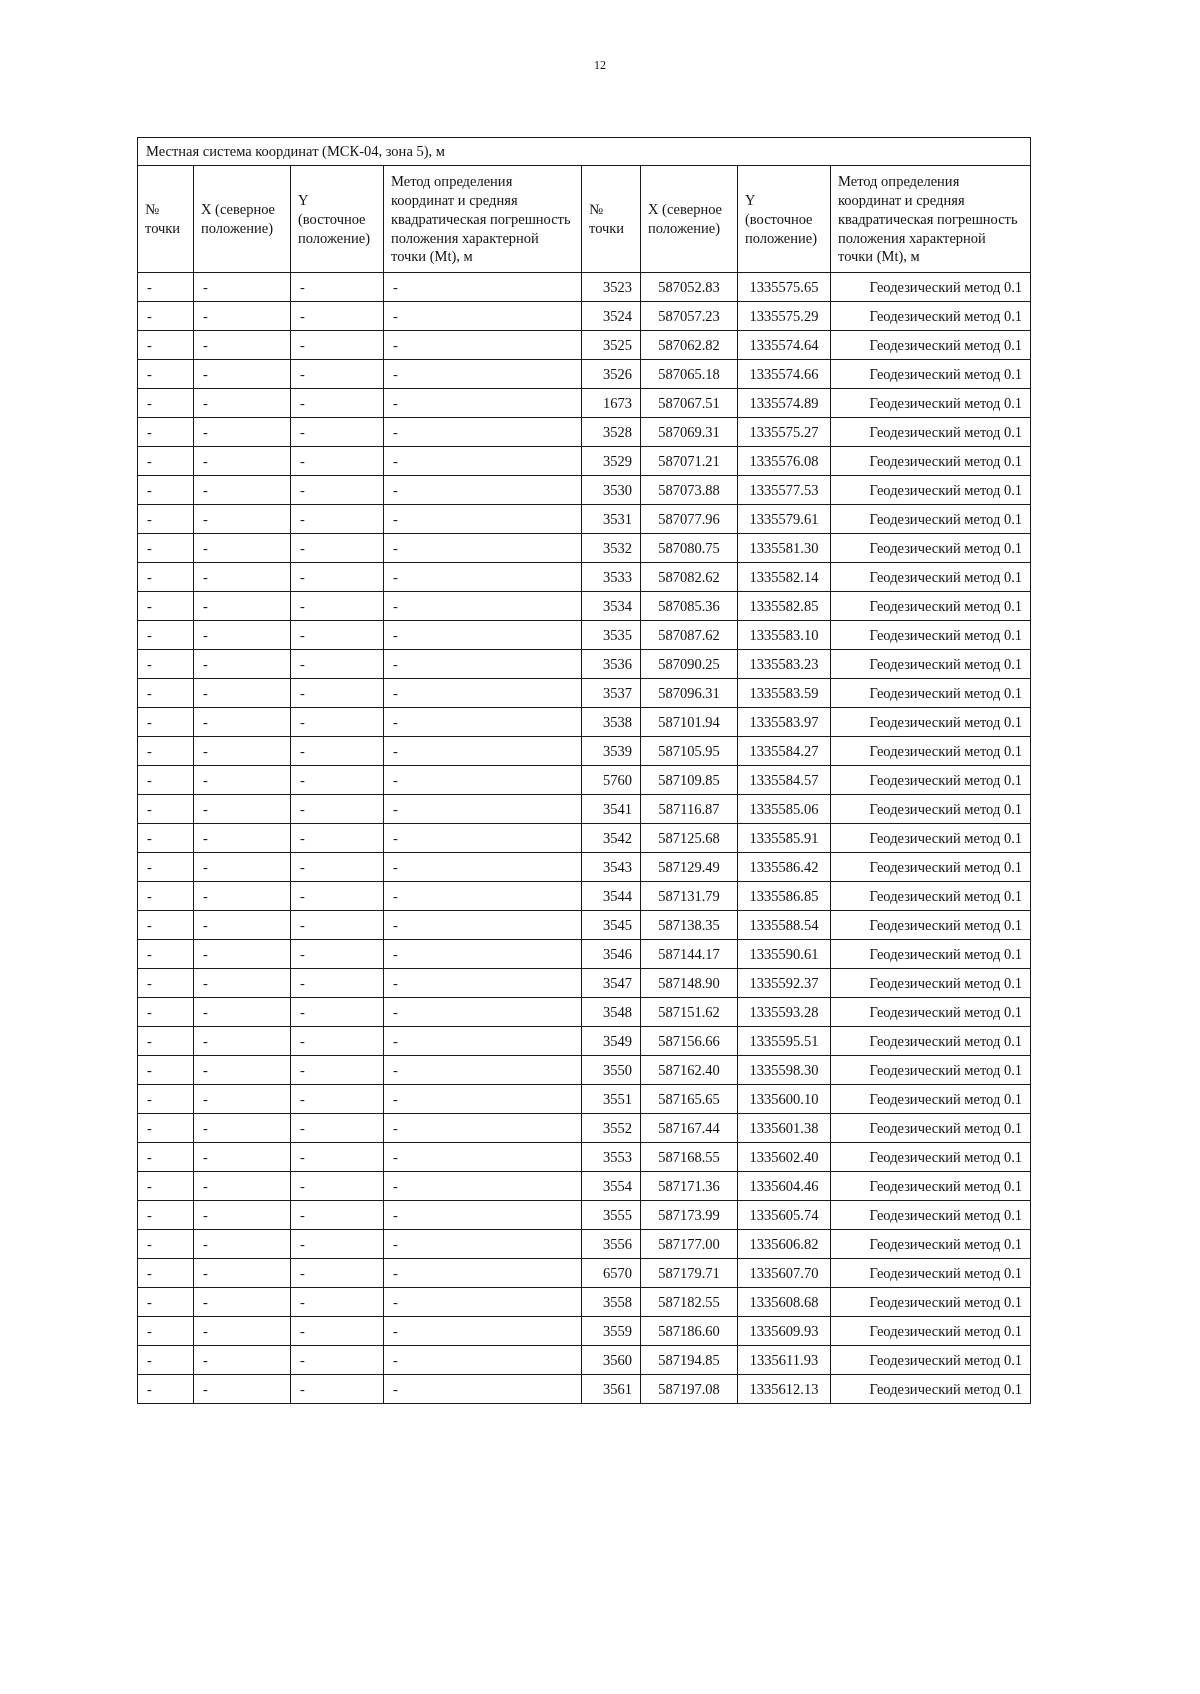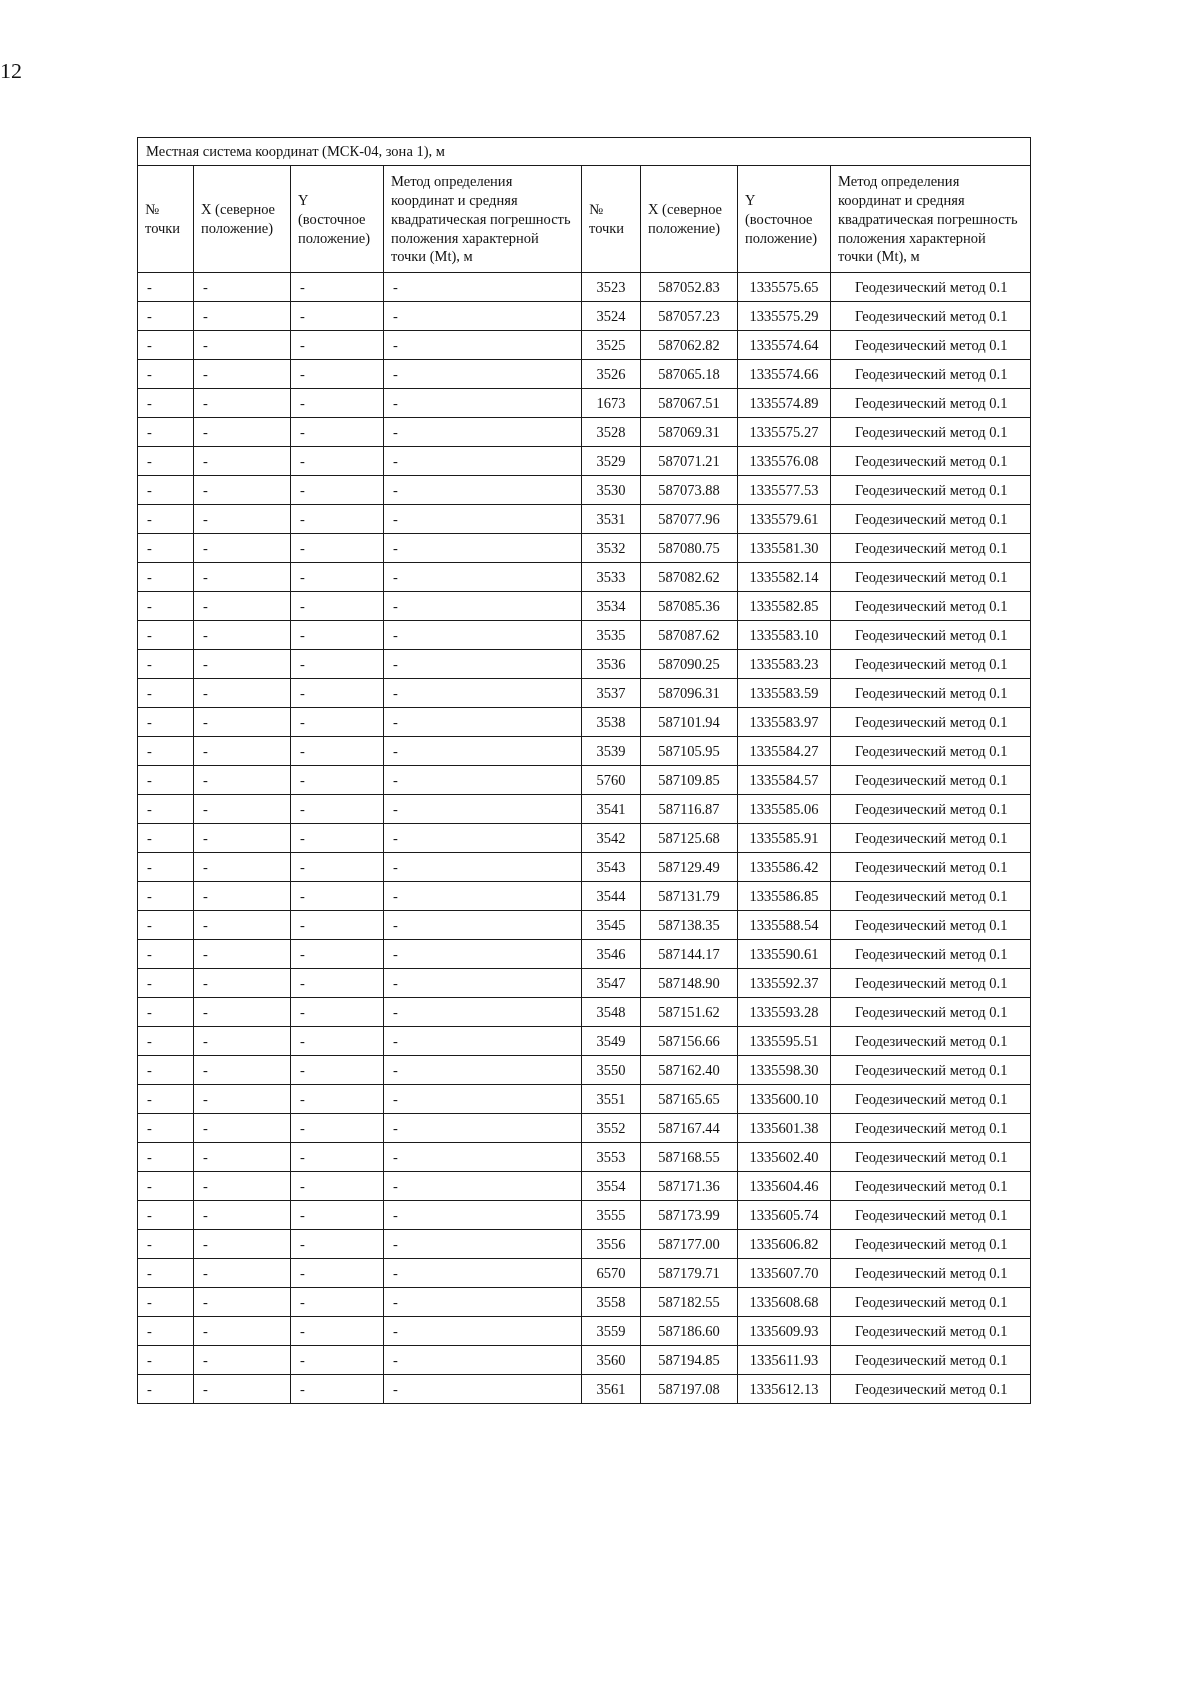--- a/index.html
+++ b/index.html
@@ -8,21 +8,22 @@
     background: #ffffff;
     font-family: "Liberation Serif", serif;
     color: #111111;
   }
   body { height: 1694px; position: relative; }
   .page-number {
     position: absolute;
     top: 58px;
     left: 0;
     width: 100%;
-    font-size: 22px;
+    text-align: center;
+    font-size: 12px;
   }
   table.doc-table {
     position: absolute;
     left: 137px;
     top: 137px;
     width: 893px;
     border-collapse: collapse;
     table-layout: fixed;
     font-size: 14.5px;
   }
@@ -52,44 +53,44 @@
   th.col-method { vertical-align: top; margin-top: 44px; }
   tbody td {
     height: 29px;
     padding: 3px 8px;
   }
   
   tbody td:nth-child(1),
   tbody td:nth-child(2),
   tbody td:nth-child(3),
   tbody td:nth-child(4) { text-align: left; padding-left: 9px; }
-  tbody td:nth-child(5) { text-align: center; }
+  tbody td:nth-child(5) { text-align: right; }
   tbody td:nth-child(6),
   tbody td:nth-child(7) { text-align: center; }
-  tbody td:nth-child(8) { text-align: left; padding-left: 24px; }
+  tbody td:nth-child(8) { text-align: right; padding-left: 24px; }
 </style>
 </head>
 <body>
 
 <div class="page-number">12</div>
 
 <table class="doc-table">
   <colgroup>
     <col style="width:56px">
     <col style="width:97px">
     <col style="width:93px">
     <col style="width:198px">
     <col style="width:59px">
     <col style="width:97px">
     <col style="width:93px">
     <col style="width:200px">
   </colgroup>
   <thead>
     <tr>
-      <th class="table-title-cell" colspan="8">Местная система координат (МСК-04, зона 1), м</th>
+      <th class="table-title-cell" colspan="8">Местная система координат (МСК-04, зона 5), м</th>
     </tr>
     <tr>
       <th class="col-header-cell">№ точки</th>
       <th class="col-header-cell">X (северное положение)</th>
       <th class="col-header-cell">Y (восточное положение)</th>
       <th class="col-header-cell col-method">Метод определения координат и средняя квадратическая погрешность положения характерной точки (Mt), м</th>
       <th class="col-header-cell">№ точки</th>
       <th class="col-header-cell">X (северное положение)</th>
       <th class="col-header-cell">Y (восточное положение)</th>
       <th class="col-header-cell col-method">Метод определения координат и средняя квадратическая погрешность положения характерной точки (Mt), м</th>

